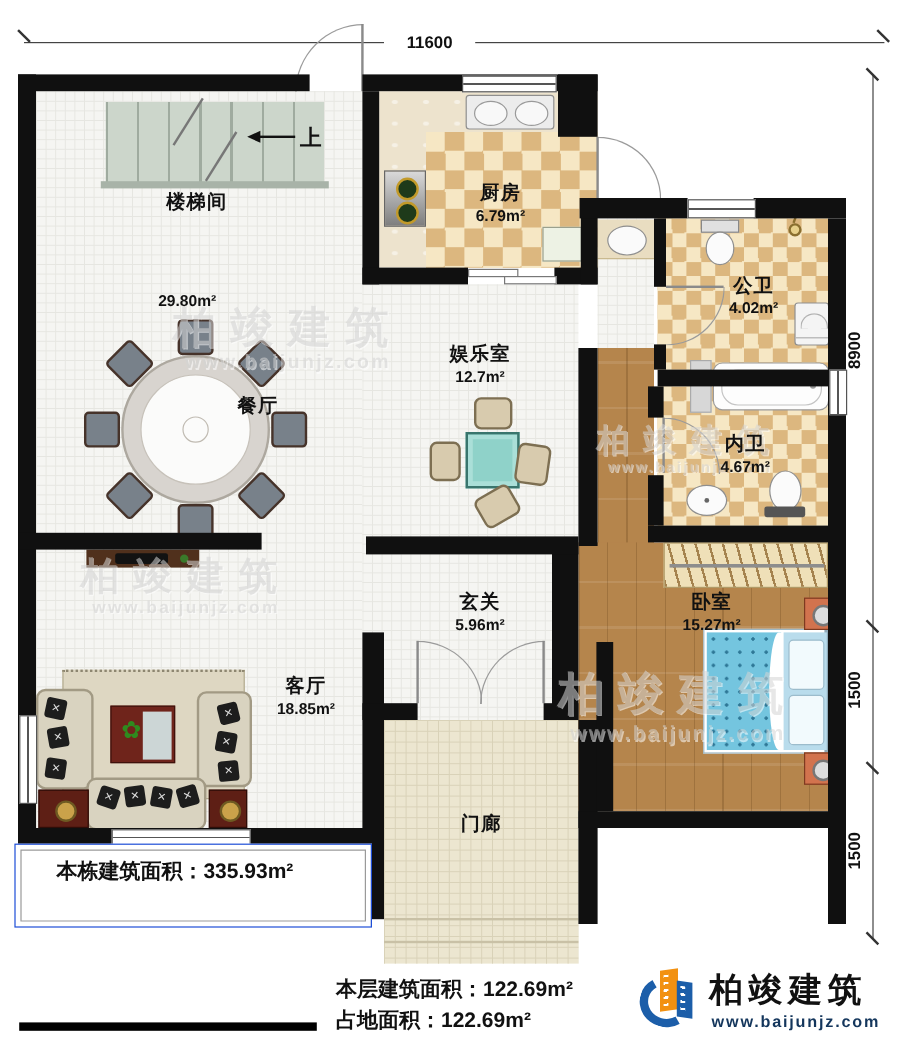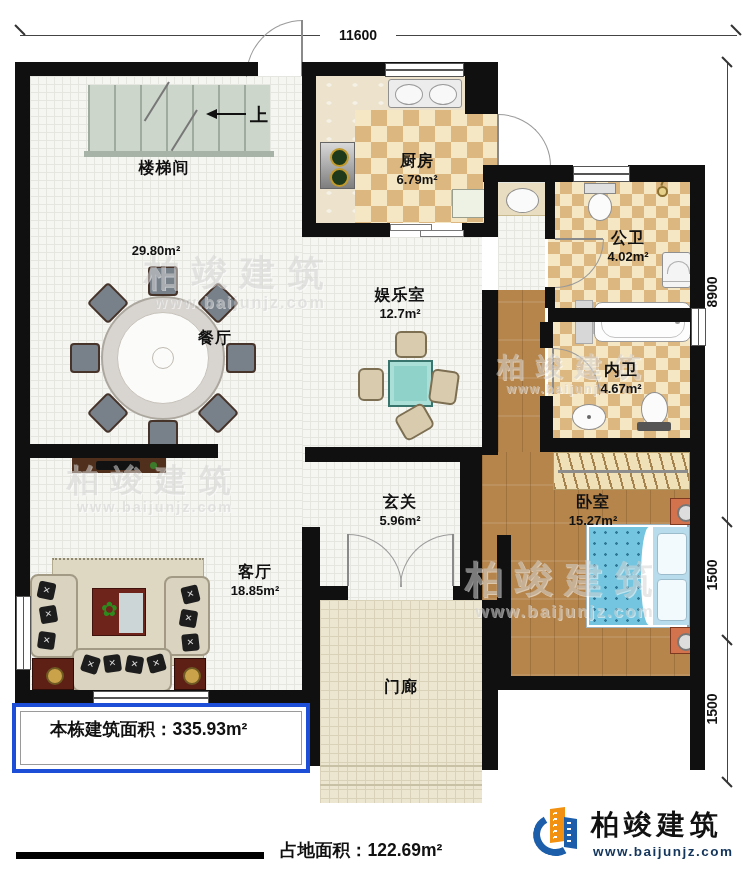--- a/index.html
+++ b/index.html
@@ -48,21 +48,21 @@
   .dimline{position:absolute;background:#444;z-index:5;}
   .tick{position:absolute;width:14px;height:2px;background:#333;z-index:6;transform:rotate(45deg);}
   .dimlab{position:absolute;z-index:6;font-size:14px;font-weight:700;background:#fff;text-align:center;}
   .dimlab.rot{transform:rotate(-90deg);transform-origin:0 0;}
   
   .wm{position:absolute;z-index:50;color:#d4d4d4;opacity:.55;font-weight:700;text-align:center;
       pointer-events:none;text-shadow:1px 1px 0 #ffffff;line-height:1.15;}
   .wm-cn{letter-spacing:12px;}
   .wm-url{font-size:.45em;letter-spacing:2px;}
   
-  .infobox{position:absolute;z-index:70;background:#fff;border:4px solid #1d4ed8;
+  .infobox{position:absolute;z-index:70;background:#fff;border:1px solid #1d4ed8;
     box-shadow:inset 0 0 0 4px #fff,inset 0 0 0 5px #9a9a9a;
     padding:9px 0 0 34px;font-size:17.5px;font-weight:600;line-height:27px;}
   .ftitle{position:absolute;z-index:70;font-size:31px;font-weight:700;letter-spacing:1px;}
   .fstat{position:absolute;z-index:70;font-size:17.5px;font-weight:600;}
   .brandname{position:absolute;z-index:70;font-size:28px;font-weight:900;letter-spacing:5px;}
   .brandurl{position:absolute;z-index:70;font-size:13.5px;font-weight:700;letter-spacing:1.5px;}
 </style>
 </head>
 <body>
 
@@ -320,20 +320,21 @@
     <div class="wm-cn">柏竣建筑</div>
     <div class="wm-url">www.baijunjz.com</div>
   </div>
 
   <div class="infobox" style="left:12px;top:703px;width:298px;height:70px;box-sizing:border-box;">
     <div>本栋建筑面积：335.93m²</div>
   </div>
 
   <div class="abs" style="left:16px;top:852px;width:248px;height:7px;background:#000;z-index:70;"></div>
 
+  <div class="fstat" style="left:280px;top:812px;">本层建筑面积：122.69m²</div>
   <div class="fstat" style="left:280px;top:838px;">占地面积：122.69m²</div>
 
   <div class="abs" style="left:533px;top:800px;width:210px;height:68px;z-index:70;">
     <div class="abs" style="left:0;top:6px;width:52px;height:54px;">
       <div class="abs" style="left:0;top:8px;width:44px;height:42px;border:7px solid transparent;border-left-color:#1c5ea9;border-bottom-color:#1c5ea9;border-radius:50%;transform:rotate(15deg);box-sizing:border-box;"></div>
       <div class="abs" style="left:17px;top:2px;width:15px;height:34px;background:#f29111;transform:skewY(-8deg);">
         <div class="abs" style="left:3px;top:4px;width:4px;height:26px;background-image:repeating-linear-gradient(#fff 0 2px,transparent 2px 6px);"></div>
       </div>
       <div class="abs" style="left:31px;top:12px;width:13px;height:30px;background:#1c5ea9;transform:skewY(8deg);">
         <div class="abs" style="left:3px;top:4px;width:4px;height:22px;background-image:repeating-linear-gradient(#fff 0 2px,transparent 2px 6px);"></div>

